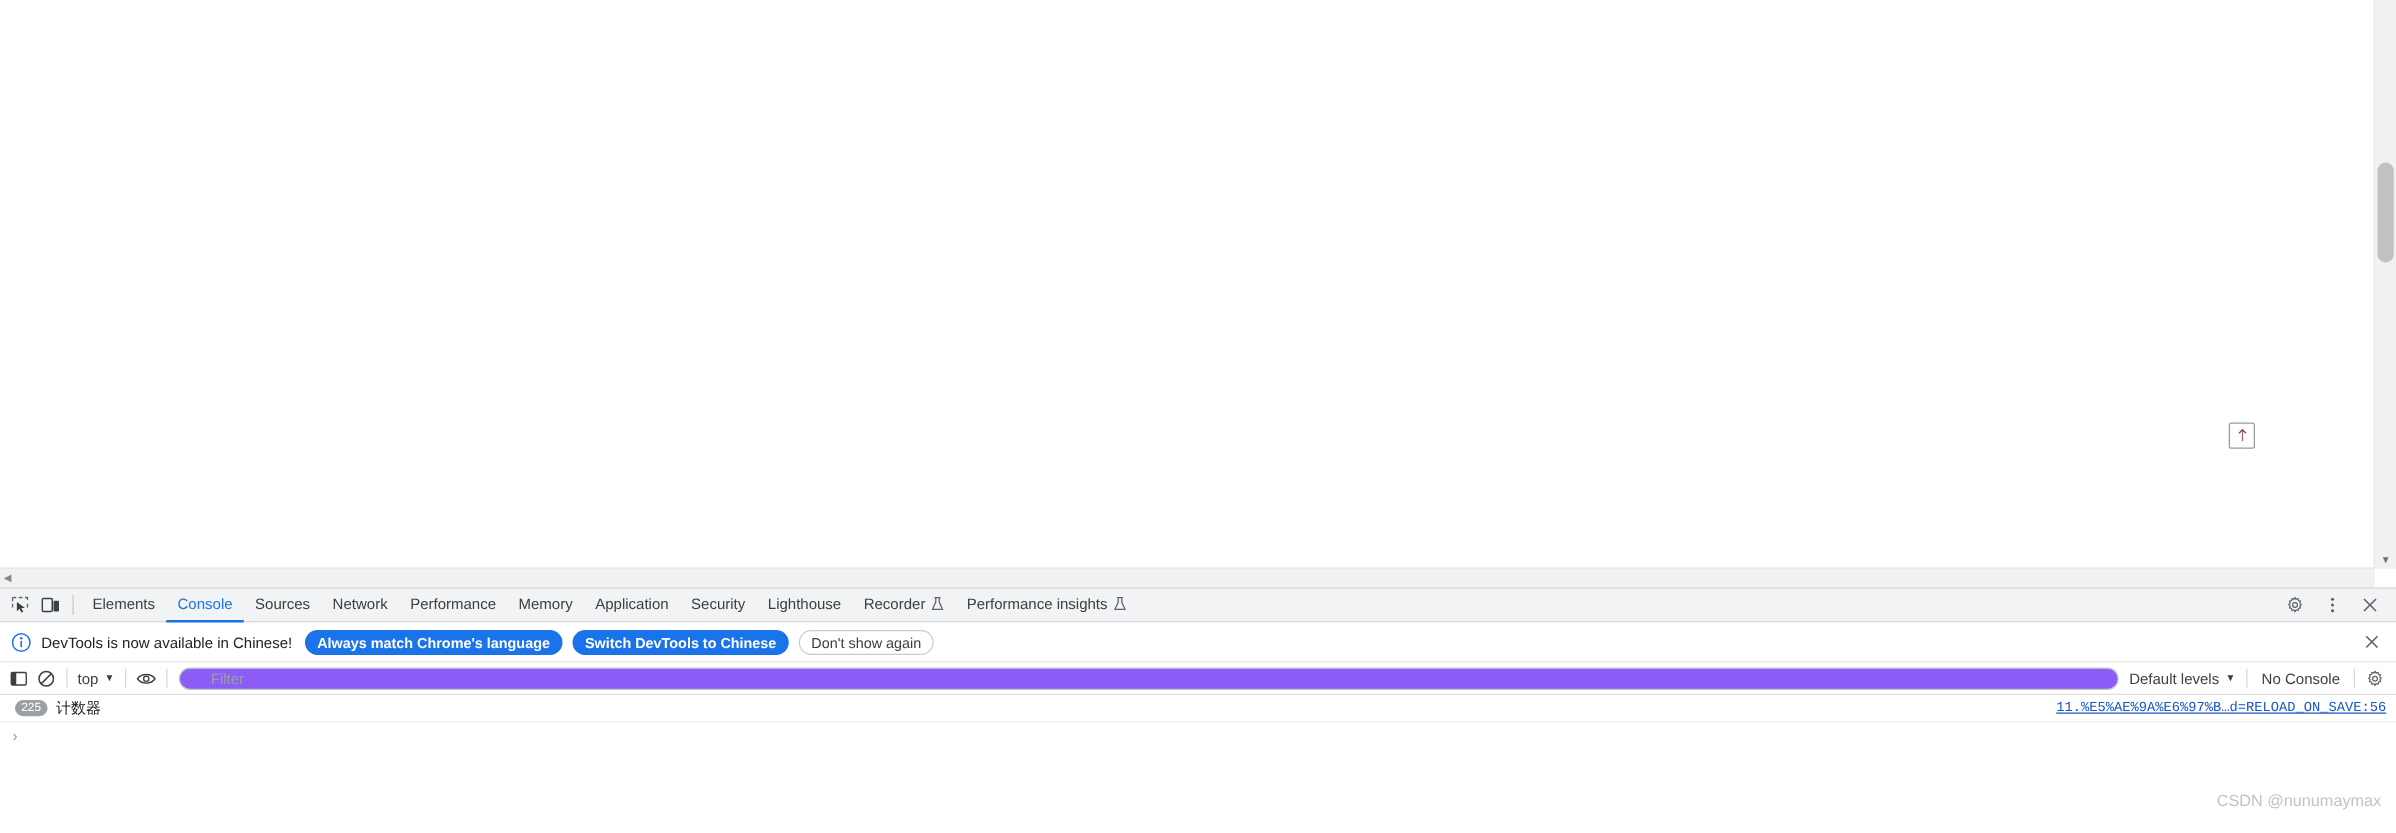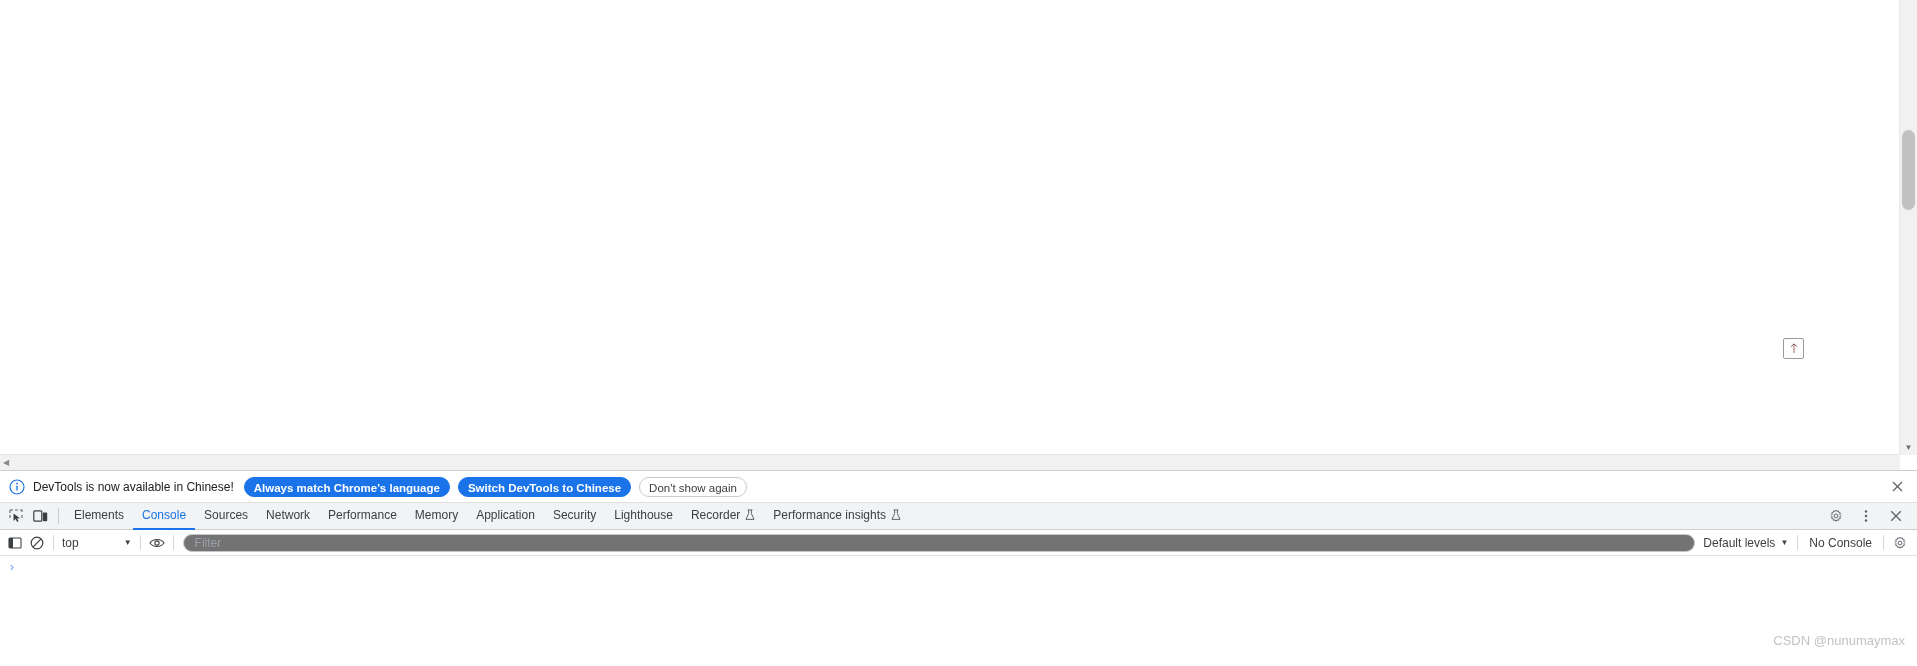--- a/index.html
+++ b/index.html
@@ -238,40 +238,39 @@
     margin: 0 5px;
   }
   .ctx-select {
     font-size: 12px;
     color: #3c4043;
     display: flex;
     align-items: center;
     cursor: pointer;
     padding: 0 3px;
     white-space: nowrap;
-    gap: 40px;
   }
   .ctx-select .caret {
     margin-left: 5px;
     font-size: 8px;
     line-height: 8px;
   }
   #filter-input {
     flex: 1 1 auto;
     height: 18px;
     margin: 0 4px;
     border: 1px solid #c4c7c9;
     border-radius: 9px;
-    padding: 0 11px;
+    padding: 0 25px;
     font-size: 12px;
     color: #202124;
     font-family: "Liberation Sans", sans-serif;
     box-sizing: border-box;
     outline: none;
-    background: #737373;
+    background: #8b5cf6;
   }
   #filter-input::placeholder { color: #9aa0a6; }
   .levels-select {
     font-size: 12px;
     color: #3c4043;
     display: flex;
     align-items: center;
     cursor: pointer;
     white-space: nowrap;
     padding: 0 4px;
@@ -368,127 +367,127 @@
     <div class="arrow-down">▼</div>
   </div>
 
   <div class="h-scrollbar">
     <div class="arrow-left">◀</div>
   </div>
 
 </div>
 
 <div id="devtools">
+
+  <div id="tabstrip">
+
+    <div class="tool-icon">
+      <svg width="14" height="14" viewBox="0 0 14 14">
+        <path d="M1 1 h3 M6 1 h3 M11 1 h2 v2 M13 6 v3 M1 1 v3 M1 6 v3" stroke="#5f6368" stroke-width="1.1" fill="none"></path>
+        <path d="M4.5 4.5 L4.5 12 L6.6 9.9 L8.2 13 L9.6 12.3 L8.1 9.4 L11 9.3 Z" fill="#3c4043"></path>
+      </svg>
+    </div>
+
+    <div class="tool-icon">
+      <svg width="15" height="14" viewBox="0 0 15 14">
+        <rect x="0.8" y="1.8" width="8" height="10.4" rx="1" fill="none" stroke="#3c4043" stroke-width="1.2"></rect>
+        <rect x="9.8" y="3.6" width="4.4" height="8.6" rx="0.8" fill="#3c4043"></rect>
+      </svg>
+    </div>
+
+    <div class="sep"></div>
+
+    <div class="tab">
+        <span>Elements</span>
+      </div>
+    <div class="tab selected">
+        <span>Console</span>
+      </div>
+    <div class="tab">
+        <span>Sources</span>
+      </div>
+    <div class="tab">
+        <span>Network</span>
+      </div>
+    <div class="tab">
+        <span>Performance</span>
+      </div>
+    <div class="tab">
+        <span>Memory</span>
+      </div>
+    <div class="tab">
+        <span>Application</span>
+      </div>
+    <div class="tab">
+        <span>Security</span>
+      </div>
+    <div class="tab">
+        <span>Lighthouse</span>
+      </div>
+    <div class="tab">
+      <span>Recorder</span>
+      <span class="flask">
+        <svg width="10" height="12" viewBox="0 0 10 12">
+          <path d="M3.6 1 V4.6 L1 10.4 h8 L6.4 4.6 V1" fill="none" stroke="#5f6368" stroke-width="1"></path>
+          <line x1="2.6" y1="1" x2="7.4" y2="1" stroke="#5f6368" stroke-width="1"></line>
+        </svg>
+      </span>
+    </div>
+    <div class="tab">
+      <span>Performance insights</span>
+      <span class="flask">
+        <svg width="10" height="12" viewBox="0 0 10 12">
+          <path d="M3.6 1 V4.6 L1 10.4 h8 L6.4 4.6 V1" fill="none" stroke="#5f6368" stroke-width="1"></path>
+          <line x1="2.6" y1="1" x2="7.4" y2="1" stroke="#5f6368" stroke-width="1"></line>
+        </svg>
+      </span>
+    </div>
+
+    <div class="tabs-right">
+      <div class="tool-icon">
+        <svg width="14" height="14" viewBox="0 0 16 16">
+          <path d="M8 1.2 l1 1.5 1.8-.5 .4 1.8 1.8 .5 -.6 1.8 1.3 1.3 -1.3 1.3 .6 1.8 -1.8 .5 -.4 1.8 -1.8-.5 -1 1.5 -1-1.5 -1.8 .5 -.4-1.8 -1.8-.5 .6-1.8 -1.3-1.3 1.3-1.3 -.6-1.8 1.8-.5 .4-1.8 1.8 .5 Z" fill="none" stroke="#5f6368" stroke-width="1.1"></path>
+          <circle cx="8" cy="8" r="2.2" fill="none" stroke="#5f6368" stroke-width="1.1"></circle>
+        </svg>
+      </div>
+      <div class="tool-icon">
+        <svg width="4" height="14" viewBox="0 0 4 14">
+          <circle cx="2" cy="2.4" r="1.25" fill="#5f6368"></circle>
+          <circle cx="2" cy="7" r="1.25" fill="#5f6368"></circle>
+          <circle cx="2" cy="11.6" r="1.25" fill="#5f6368"></circle>
+        </svg>
+      </div>
+      <div class="tool-icon">
+        <svg width="12" height="12" viewBox="0 0 12 12">
+          <line x1="1.2" y1="1.2" x2="10.8" y2="10.8" stroke="#5f6368" stroke-width="1.3"></line>
+          <line x1="10.8" y1="1.2" x2="1.2" y2="10.8" stroke="#5f6368" stroke-width="1.3"></line>
+        </svg>
+      </div>
+    </div>
+  </div>
 
   <div id="infobar">
     <svg class="info-icon" viewBox="0 0 16 16">
       <circle cx="8" cy="8" r="7" fill="none" stroke="#1a73e8" stroke-width="1.2"></circle>
       <circle cx="8" cy="4.6" r="0.95" fill="#1a73e8"></circle>
       <rect x="7.35" y="6.6" width="1.3" height="5.1" rx="0.6" fill="#1a73e8"></rect>
     </svg>
     <span class="infobar-text">DevTools is now available in Chinese!</span>
     <button class="btn-pill btn-primary">Always match Chrome's language</button>
     <button class="btn-pill btn-primary">Switch DevTools to Chinese</button>
     <button class="btn-pill btn-outline">Don't show again</button>
     <span class="spacer"></span>
     <div id="infobar-close">
       <svg width="11" height="11" viewBox="0 0 11 11">
         <line x1="1" y1="1" x2="10" y2="10" stroke="#5f6368" stroke-width="1.3"></line>
         <line x1="10" y1="1" x2="1" y2="10" stroke="#5f6368" stroke-width="1.3"></line>
       </svg>
     </div>
   </div>
 
-  <div id="tabstrip">
-
-    <div class="tool-icon">
-      <svg width="14" height="14" viewBox="0 0 14 14">
-        <path d="M1 1 h3 M6 1 h3 M11 1 h2 v2 M13 6 v3 M1 1 v3 M1 6 v3" stroke="#5f6368" stroke-width="1.1" fill="none"></path>
-        <path d="M4.5 4.5 L4.5 12 L6.6 9.9 L8.2 13 L9.6 12.3 L8.1 9.4 L11 9.3 Z" fill="#3c4043"></path>
-      </svg>
-    </div>
-
-    <div class="tool-icon">
-      <svg width="15" height="14" viewBox="0 0 15 14">
-        <rect x="0.8" y="1.8" width="8" height="10.4" rx="1" fill="none" stroke="#3c4043" stroke-width="1.2"></rect>
-        <rect x="9.8" y="3.6" width="4.4" height="8.6" rx="0.8" fill="#3c4043"></rect>
-      </svg>
-    </div>
-
-    <div class="sep"></div>
-
-    <div class="tab">
-        <span>Elements</span>
-      </div>
-    <div class="tab selected">
-        <span>Console</span>
-      </div>
-    <div class="tab">
-        <span>Sources</span>
-      </div>
-    <div class="tab">
-        <span>Network</span>
-      </div>
-    <div class="tab">
-        <span>Performance</span>
-      </div>
-    <div class="tab">
-        <span>Memory</span>
-      </div>
-    <div class="tab">
-        <span>Application</span>
-      </div>
-    <div class="tab">
-        <span>Security</span>
-      </div>
-    <div class="tab">
-        <span>Lighthouse</span>
-      </div>
-    <div class="tab">
-      <span>Recorder</span>
-      <span class="flask">
-        <svg width="10" height="12" viewBox="0 0 10 12">
-          <path d="M3.6 1 V4.6 L1 10.4 h8 L6.4 4.6 V1" fill="none" stroke="#5f6368" stroke-width="1"></path>
-          <line x1="2.6" y1="1" x2="7.4" y2="1" stroke="#5f6368" stroke-width="1"></line>
-        </svg>
-      </span>
-    </div>
-    <div class="tab">
-      <span>Performance insights</span>
-      <span class="flask">
-        <svg width="10" height="12" viewBox="0 0 10 12">
-          <path d="M3.6 1 V4.6 L1 10.4 h8 L6.4 4.6 V1" fill="none" stroke="#5f6368" stroke-width="1"></path>
-          <line x1="2.6" y1="1" x2="7.4" y2="1" stroke="#5f6368" stroke-width="1"></line>
-        </svg>
-      </span>
-    </div>
-
-    <div class="tabs-right">
-      <div class="tool-icon">
-        <svg width="14" height="14" viewBox="0 0 16 16">
-          <path d="M8 1.2 l1 1.5 1.8-.5 .4 1.8 1.8 .5 -.6 1.8 1.3 1.3 -1.3 1.3 .6 1.8 -1.8 .5 -.4 1.8 -1.8-.5 -1 1.5 -1-1.5 -1.8 .5 -.4-1.8 -1.8-.5 .6-1.8 -1.3-1.3 1.3-1.3 -.6-1.8 1.8-.5 .4-1.8 1.8 .5 Z" fill="none" stroke="#5f6368" stroke-width="1.1"></path>
-          <circle cx="8" cy="8" r="2.2" fill="none" stroke="#5f6368" stroke-width="1.1"></circle>
-        </svg>
-      </div>
-      <div class="tool-icon">
-        <svg width="4" height="14" viewBox="0 0 4 14">
-          <circle cx="2" cy="2.4" r="1.25" fill="#5f6368"></circle>
-          <circle cx="2" cy="7" r="1.25" fill="#5f6368"></circle>
-          <circle cx="2" cy="11.6" r="1.25" fill="#5f6368"></circle>
-        </svg>
-      </div>
-      <div class="tool-icon">
-        <svg width="12" height="12" viewBox="0 0 12 12">
-          <line x1="1.2" y1="1.2" x2="10.8" y2="10.8" stroke="#5f6368" stroke-width="1.3"></line>
-          <line x1="10.8" y1="1.2" x2="1.2" y2="10.8" stroke="#5f6368" stroke-width="1.3"></line>
-        </svg>
-      </div>
-    </div>
-  </div>
-
   <div id="console-toolbar">
 
     <div class="tool-icon">
       <svg width="14" height="14" viewBox="0 0 14 14">
         <rect x="1" y="2" width="12" height="10" rx="1" fill="none" stroke="#3c4043" stroke-width="1.1"></rect>
         <rect x="1" y="2" width="4" height="10" fill="#3c4043"></rect>
       </svg>
     </div>
 
     <div class="tool-icon">
@@ -531,20 +530,25 @@
 
     <div class="tool-icon">
       <svg width="14" height="14" viewBox="0 0 16 16">
         <path d="M8 1.2 l1 1.5 1.8-.5 .4 1.8 1.8 .5 -.6 1.8 1.3 1.3 -1.3 1.3 .6 1.8 -1.8 .5 -.4 1.8 -1.8-.5 -1 1.5 -1-1.5 -1.8 .5 -.4-1.8 -1.8-.5 .6-1.8 -1.3-1.3 1.3-1.3 -.6-1.8 1.8-.5 .4-1.8 1.8 .5 Z" fill="none" stroke="#5f6368" stroke-width="1.1"></path>
         <circle cx="8" cy="8" r="2.2" fill="none" stroke="#5f6368" stroke-width="1.1"></circle>
       </svg>
     </div>
   </div>
 
   <div id="console-output">
+    <div class="console-row">
+      <span class="count-badge">225</span>
+      <span class="console-msg">计数器</span>
+      <span class="console-src">11.%E5%AE%9A%E6%97%B…d=RELOAD_ON_SAVE:56</span>
+    </div>
     <div class="prompt-row">
       <span class="prompt-caret">›</span>
     </div>
   </div>
 
 </div>
 
 <div id="watermark">CSDN @nunumaymax</div>
 
 </body></html>

